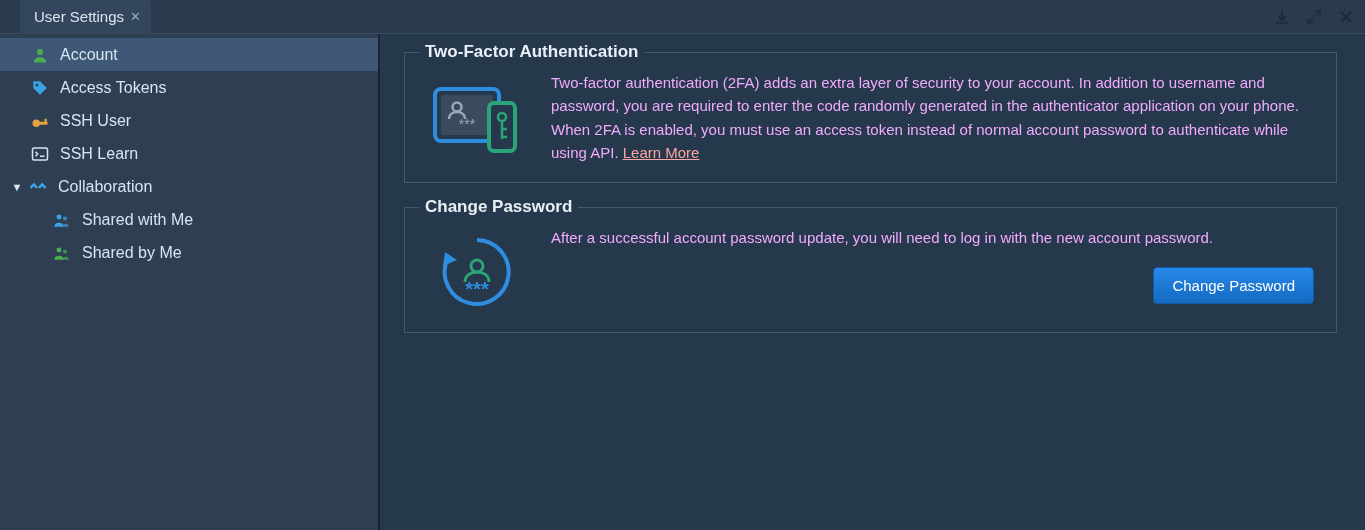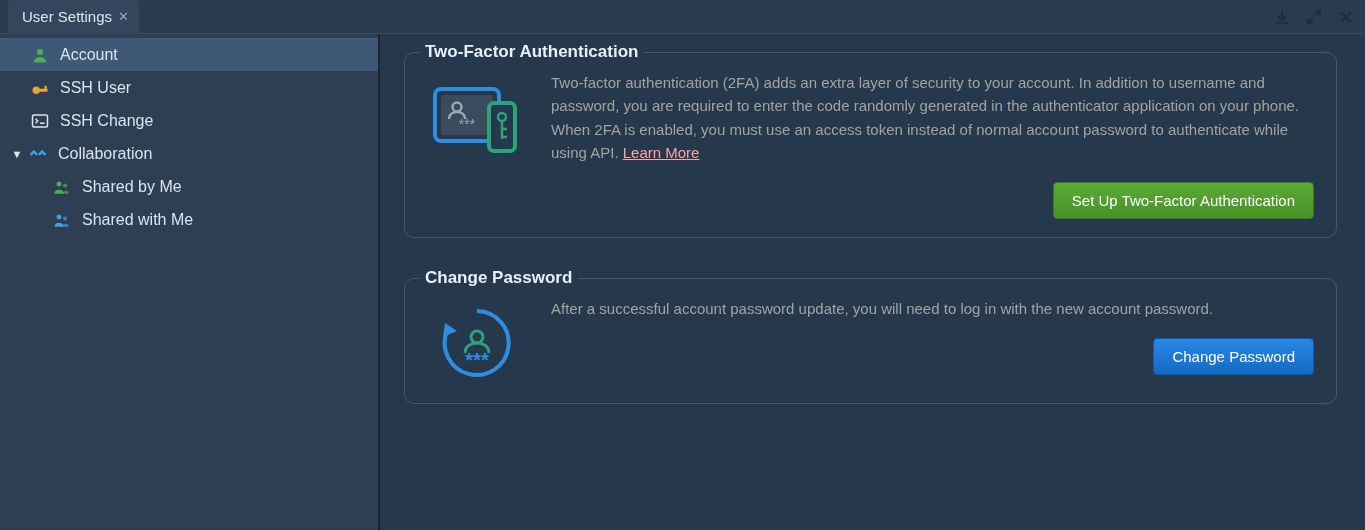--- a/index.html
+++ b/index.html
@@ -26,21 +26,21 @@
 }
 .tab {
   display: inline-flex;
   align-items: center;
   background: #33465d;
   color: #dce6f0;
   padding: 6px 10px 6px 14px;
   font-size: 15px;
   border-top-right-radius: 4px;
   border-top-left-radius: 4px;
-  margin-left: 8px;
+  margin-left: 20px;
   height: 34px;
 }
 .tab-close {
   margin-left: 6px;
   font-size: 13px;
   color: #9aa8b8;
   cursor: pointer;
 }
 .titlebar .spacer { flex: 1; }
 .titlebar .win-icon {
@@ -96,23 +96,23 @@
   margin-right: 4px;
 }
 .content {
   flex: 1;
   padding: 18px 28px 18px 24px;
   overflow: auto;
   background: #26384b;
 }
 .panel {
   border: 1px solid #48586b;
-  border-radius: 10px;
+  border-radius: 0;
   padding: 18px 22px 18px 22px;
-  margin-bottom: 40px;
+  margin-bottom: 24px;
   position: relative;
 }
 .panel-legend {
   position: absolute;
   top: -11px;
   left: 14px;
   background: #26384b;
   padding: 0 6px;
   font-weight: bold;
   font-size: 17px;
@@ -131,21 +131,21 @@
   align-items: center;
   justify-content: center;
   margin-top: 4px;
 }
 .panel-text {
   flex: 1;
 }
 .desc {
   font-size: 15px;
   line-height: 1.55;
-  color: #a3a3a3;
+  color: #f0abfc;
   text-align: justify;
   text-justify: inter-word;
 }
 .learn-more {
   color: #fca5a5;
   text-decoration: underline;
   cursor: pointer;
 }
 .panel-actions {
   display: flex;
@@ -210,68 +210,77 @@
         <span class="ico">
           <svg width="18" height="18" viewBox="0 0 24 24" fill="#4caf50">
               <circle cx="12" cy="8" r="4"></circle>
               <path d="M4 21c0-4 4-6 8-6s8 2 8 6v1H4v-1z"></path>
             </svg>
         </span>
         <span>Account</span>
       </div>
       <div class="nav-item">
         <span class="ico">
+          <svg width="18" height="18" viewBox="0 0 24 24" fill="#3ea3e6">
+              <path d="M3 3h9l9 9-9 9-9-9V3z"></path>
+              <circle cx="8" cy="8" r="2" fill="#2e3f53"></circle>
+            </svg>
+        </span>
+        <span>Access Tokens</span>
+      </div>
+      <div class="nav-item">
+        <span class="ico">
           <svg width="18" height="18" viewBox="0 0 24 24" fill="#e6a23c">
               <circle cx="7" cy="15" r="5"></circle>
               <rect x="10" y="13" width="12" height="4"></rect>
               <rect x="18" y="9" width="3" height="5"></rect>
             </svg>
         </span>
         <span>SSH User</span>
       </div>
       <div class="nav-item">
         <span class="ico">
           <svg width="18" height="18" viewBox="0 0 24 24" fill="none" stroke="#d8e4f0" stroke-width="2">
               <rect x="2" y="4" width="20" height="16" rx="2"></rect>
               <path d="M6 9l3 3-3 3"></path>
               <path d="M12 15h6"></path>
             </svg>
         </span>
-        <span>SSH Change</span>
+        <span>SSH Learn</span>
       </div>
       <div class="nav-item expander">
         <span class="caret">▼</span>
         <span class="ico">
           <svg width="20" height="20" viewBox="0 0 24 24" fill="#3ea3e6">
               <path d="M2 12l5-5 5 5-2 2-3-3-3 3-2-2zm20 0l-5-5-5 5 2 2 3-3 3 3 2-2z"></path>
             </svg>
         </span>
         <span>Collaboration</span>
+      </div>
+      <div class="nav-item child">
+        <span class="ico">
+          <svg width="18" height="18" viewBox="0 0 24 24" fill="#3ea3e6">
+              <circle cx="8" cy="8" r="3.3"></circle>
+              <circle cx="16" cy="10" r="2.8" opacity="0.7"></circle>
+              <path d="M2 20c0-3 3-4.5 6-4.5s6 1.5 6 4.5v1H2z"></path>
+              <path d="M13 21c0-2.5 1.5-4 4-4s4 1.5 4 4v0h-8z" opacity="0.7"></path>
+            </svg>
+        </span>
+        <span>Shared with Me</span>
       </div>
       <div class="nav-item child">
         <span class="ico">
           <svg width="18" height="18" viewBox="0 0 24 24" fill="#4caf50">
               <circle cx="8" cy="8" r="3.3"></circle>
               <circle cx="16" cy="10" r="2.8" opacity="0.7"></circle>
               <path d="M2 20c0-3 3-4.5 6-4.5s6 1.5 6 4.5v1H2z"></path>
               <path d="M13 21c0-2.5 1.5-4 4-4s4 1.5 4 4v0h-8z" opacity="0.7"></path>
             </svg>
         </span>
         <span>Shared by Me</span>
-      </div>
-      <div class="nav-item child">
-        <span class="ico">
-          <svg width="18" height="18" viewBox="0 0 24 24" fill="#3ea3e6">
-              <circle cx="8" cy="8" r="3.3"></circle>
-              <circle cx="16" cy="10" r="2.8" opacity="0.7"></circle>
-              <path d="M2 20c0-3 3-4.5 6-4.5s6 1.5 6 4.5v1H2z"></path>
-              <path d="M13 21c0-2.5 1.5-4 4-4s4 1.5 4 4v0h-8z" opacity="0.7"></path>
-            </svg>
-        </span>
-        <span>Shared with Me</span>
       </div>
     </div>
 
     <div class="content">
 
       <div class="panel">
         <div class="panel-legend">Two-Factor Authentication</div>
         <div class="panel-body">
           <div class="panel-icon">
             <svg width="100" height="80" viewBox="0 0 100 80">
@@ -282,23 +291,20 @@
               <text x="40" y="52" fill="#9aa8b8" font-size="14" text-anchor="middle">***</text>
               <rect x="62" y="26" width="26" height="48" rx="5" fill="#26384b" stroke="#2aa57a" stroke-width="4"></rect>
               <circle cx="75" cy="40" r="4" fill="none" stroke="#2aa57a" stroke-width="2.5"></circle>
               <line x1="75" y1="44" x2="75" y2="62" stroke="#2aa57a" stroke-width="2.5"></line>
               <line x1="75" y1="52" x2="80" y2="52" stroke="#2aa57a" stroke-width="2.5"></line>
               <line x1="75" y1="60" x2="80" y2="60" stroke="#2aa57a" stroke-width="2.5"></line>
             </svg>
           </div>
           <div class="panel-text">
             <span class="desc">Two-factor authentication (2FA) adds an extra layer of security to your account. In addition to username and password, you are required to enter the code randomly generated in the authenticator application on your phone. When 2FA is enabled, you must use an access token instead of normal account password to authenticate while using API. </span><a class="desc learn-more">Learn More</a>
-            <div class="panel-actions">
-              <button class="btn btn-green">Set Up Two-Factor Authentication</button>
-            </div>
           </div>
         </div>
       </div>
 
       <div class="panel">
         <div class="panel-legend">Change Password</div>
         <div class="panel-body">
           <div class="panel-icon">
             <svg width="100" height="84" viewBox="0 0 100 84">
               <path d="M50 10a32 32 0 1 1-30 20" fill="none" stroke="#2f8de0" stroke-width="4"></path>

